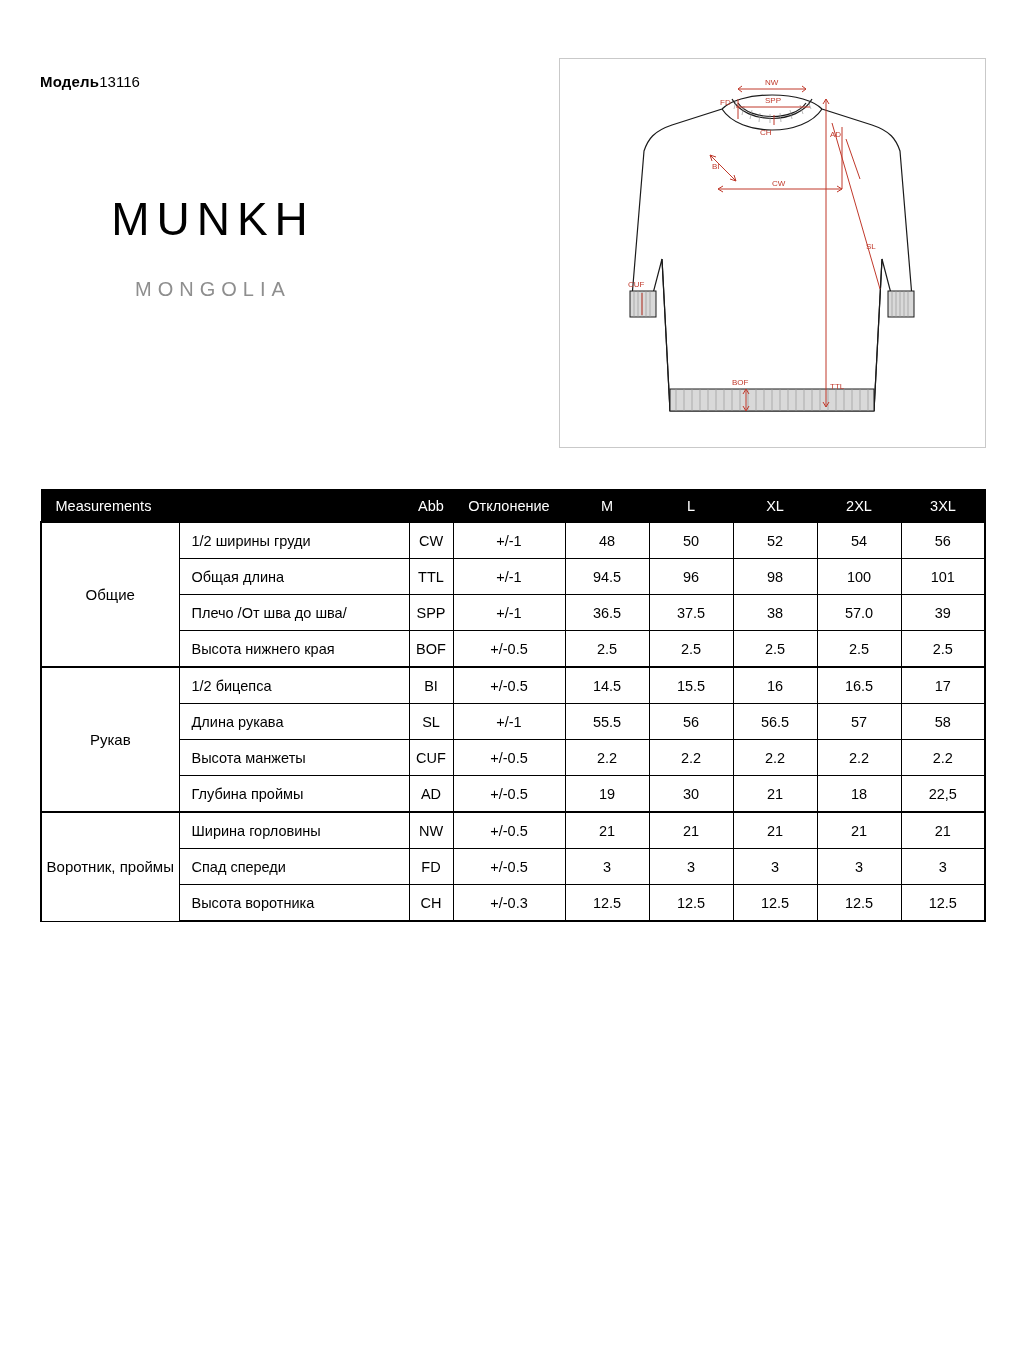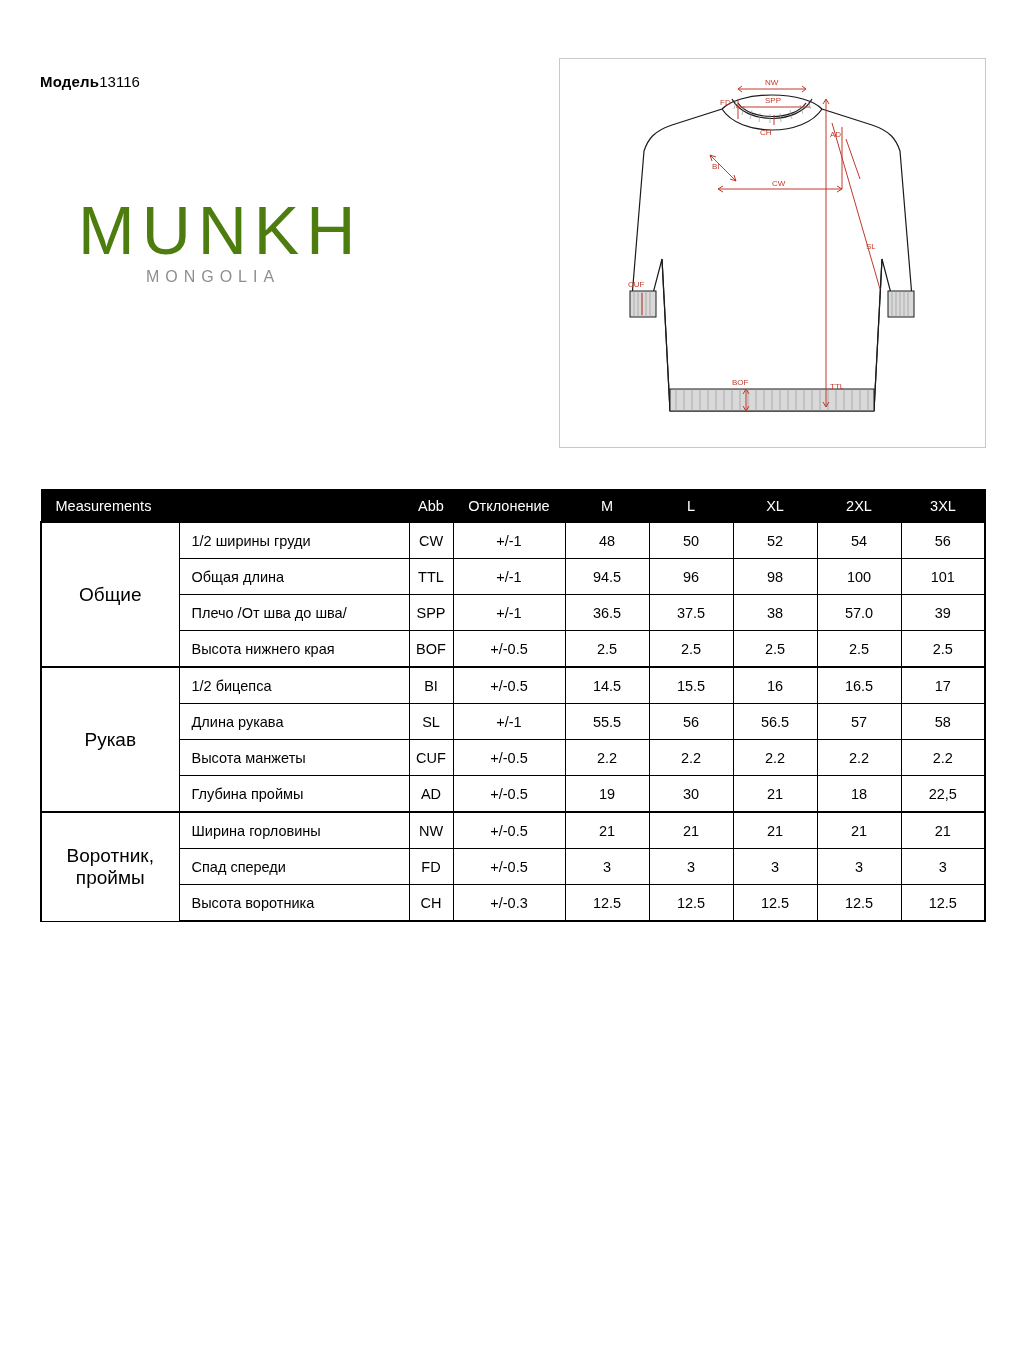--- a/index.html
+++ b/index.html
@@ -36,31 +36,31 @@
 
   
   .logo-block {
     position: absolute;
     left: 78px;
     top: 196px;
     text-align: center;
     width: 270px;
   }
   .logo-main {
-    font-size: 68px;
+    font-size: 46px;
     letter-spacing: 7px;
-    color: #4d7c0f;
+    color: #000000;
     font-weight: normal;
     line-height: 1;
   }
   .logo-sub {
-    font-size: 16px;
+    font-size: 20px;
     letter-spacing: 6px;
     color: #8e8e8e;
-    margin-top: 4px;
+    margin-top: 36px;
     font-weight: normal;
   }
 
   
   .tech-box {
     position: absolute;
     left: 559px;
     top: 58px;
     width: 427px;
     height: 390px;
@@ -100,21 +100,21 @@
     padding-left: 14px;
   }
   
   col.c-group { width: 138px; }
   col.c-name  { width: 230px; }
   col.c-abb   { width: 44px; }
   col.c-dev   { width: 112px; }
   col.c-size  { width: 84px; }
 
   td.group-cell {
-    font-size: 19px;
+    font-size: 15px;
     text-align: center;
     border-left: 2px solid #000;
   }
   td.name-cell {
     text-align: left;
     padding-left: 12px;
     font-size: 14.5px;
     margin-left: 14px;
   }
   tr.group-start td { border-top: 2px solid #000; }

